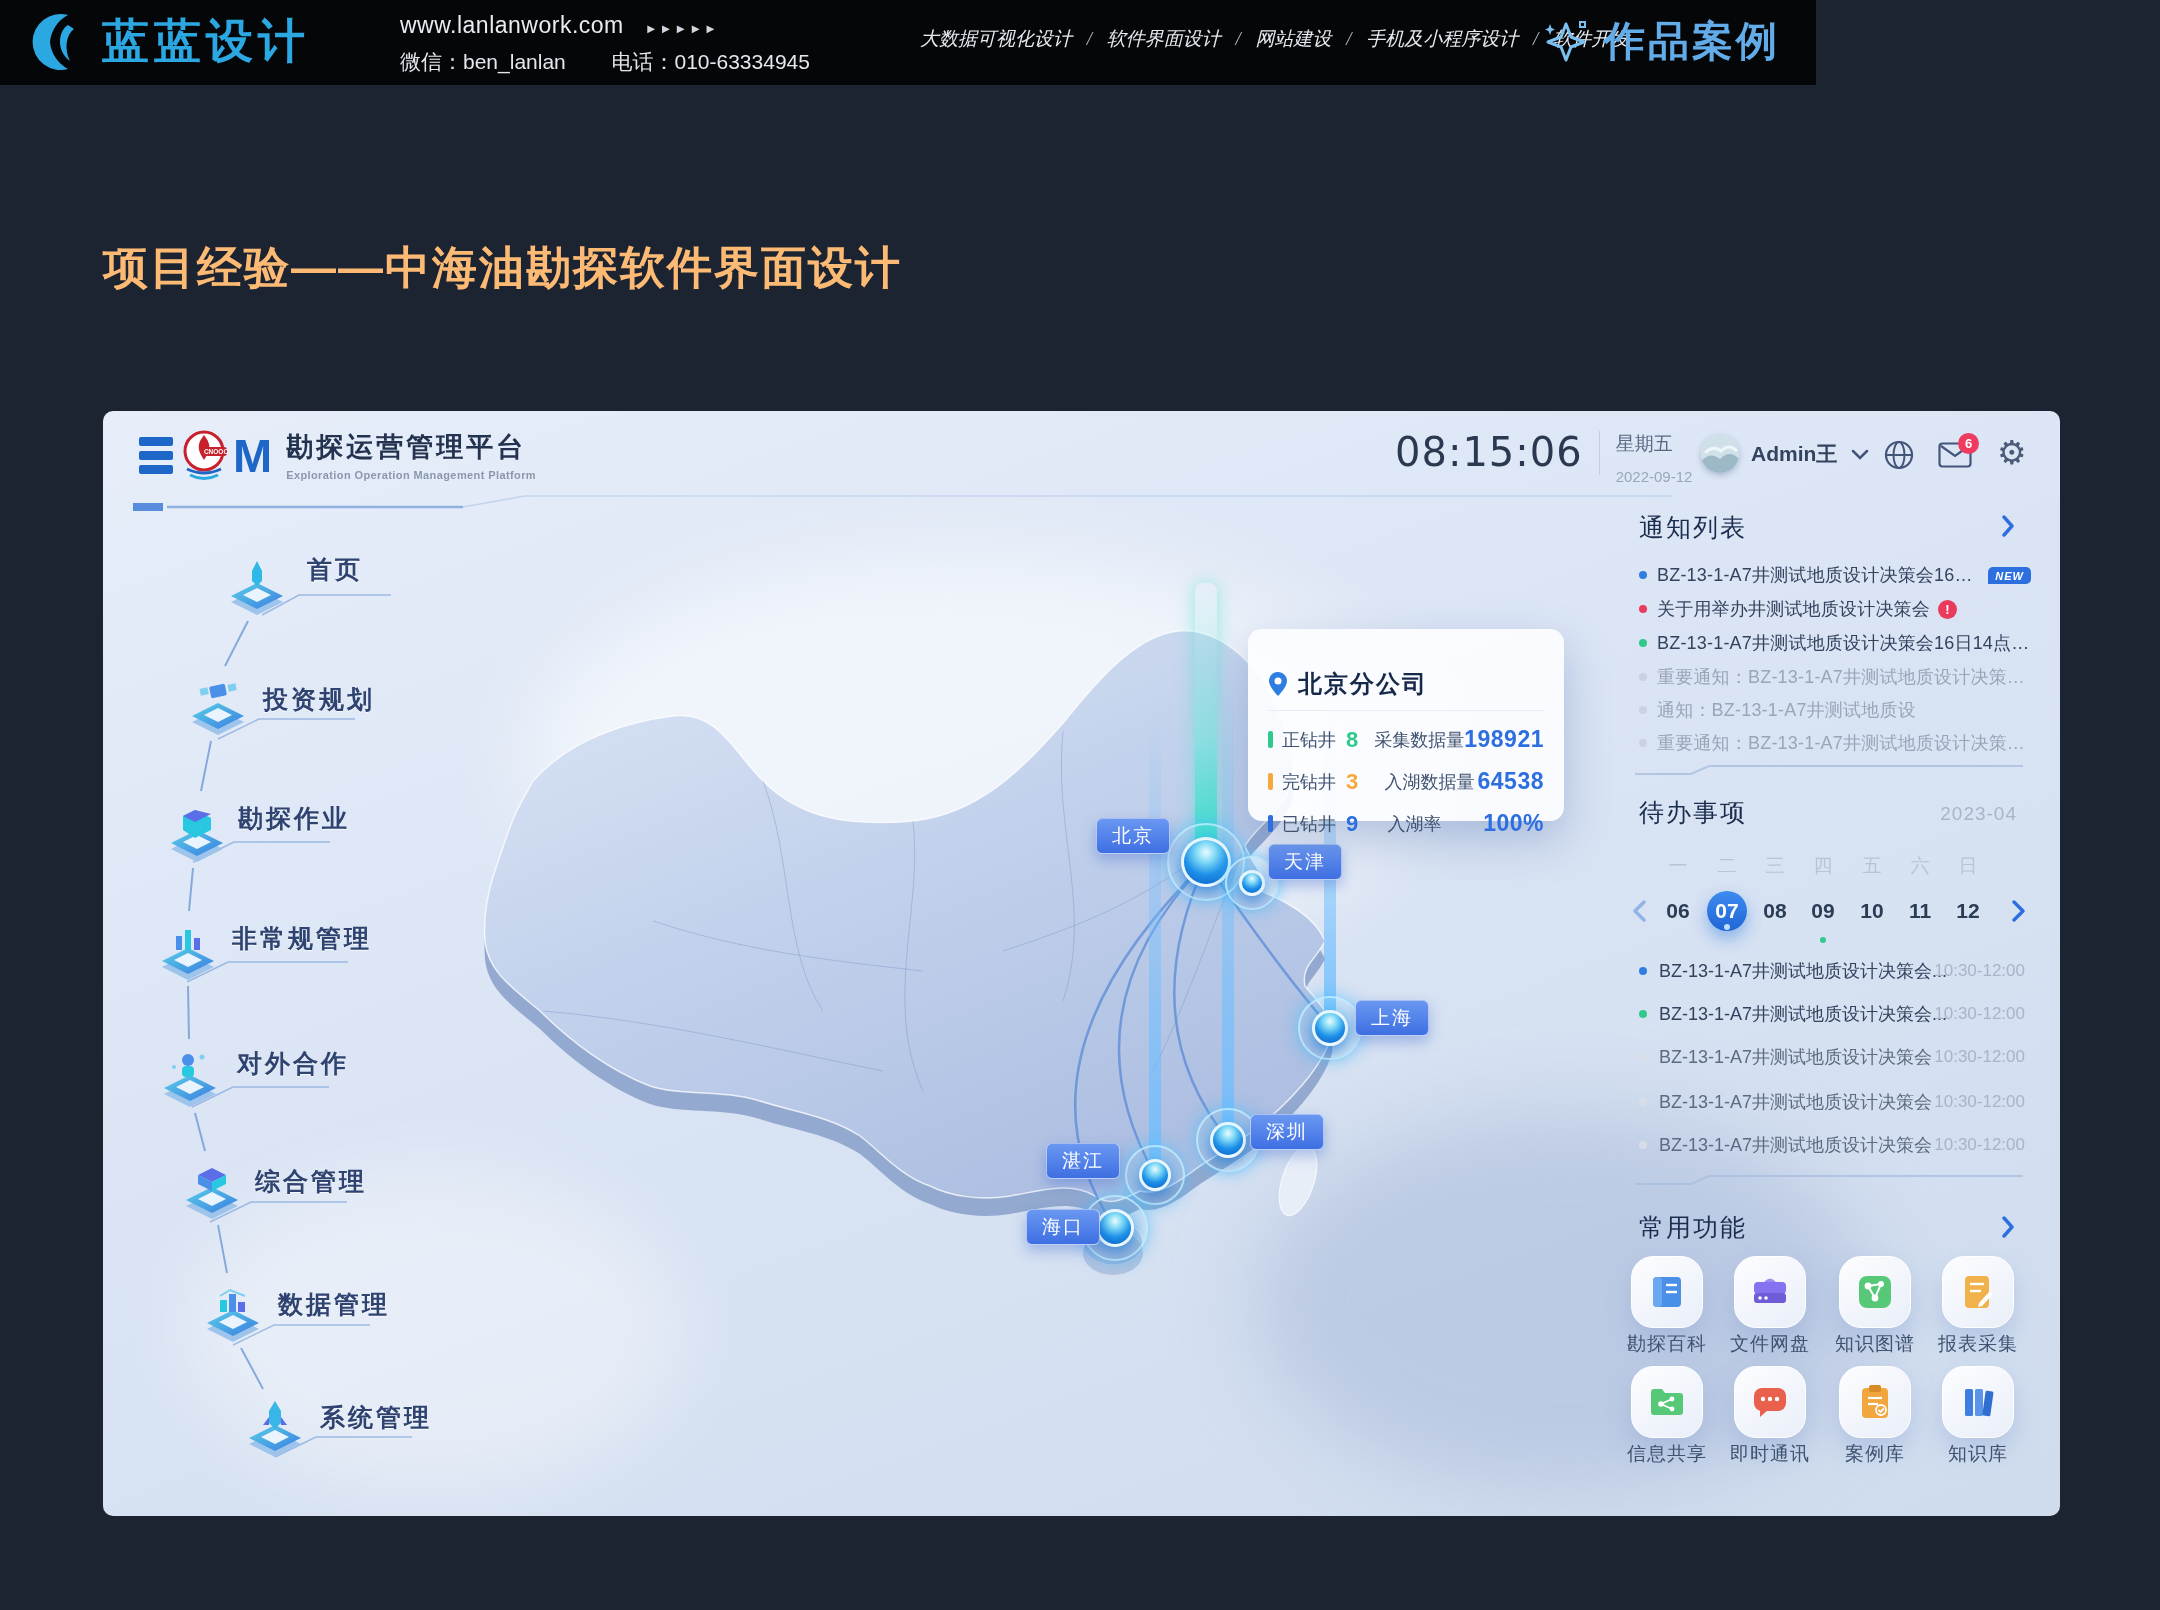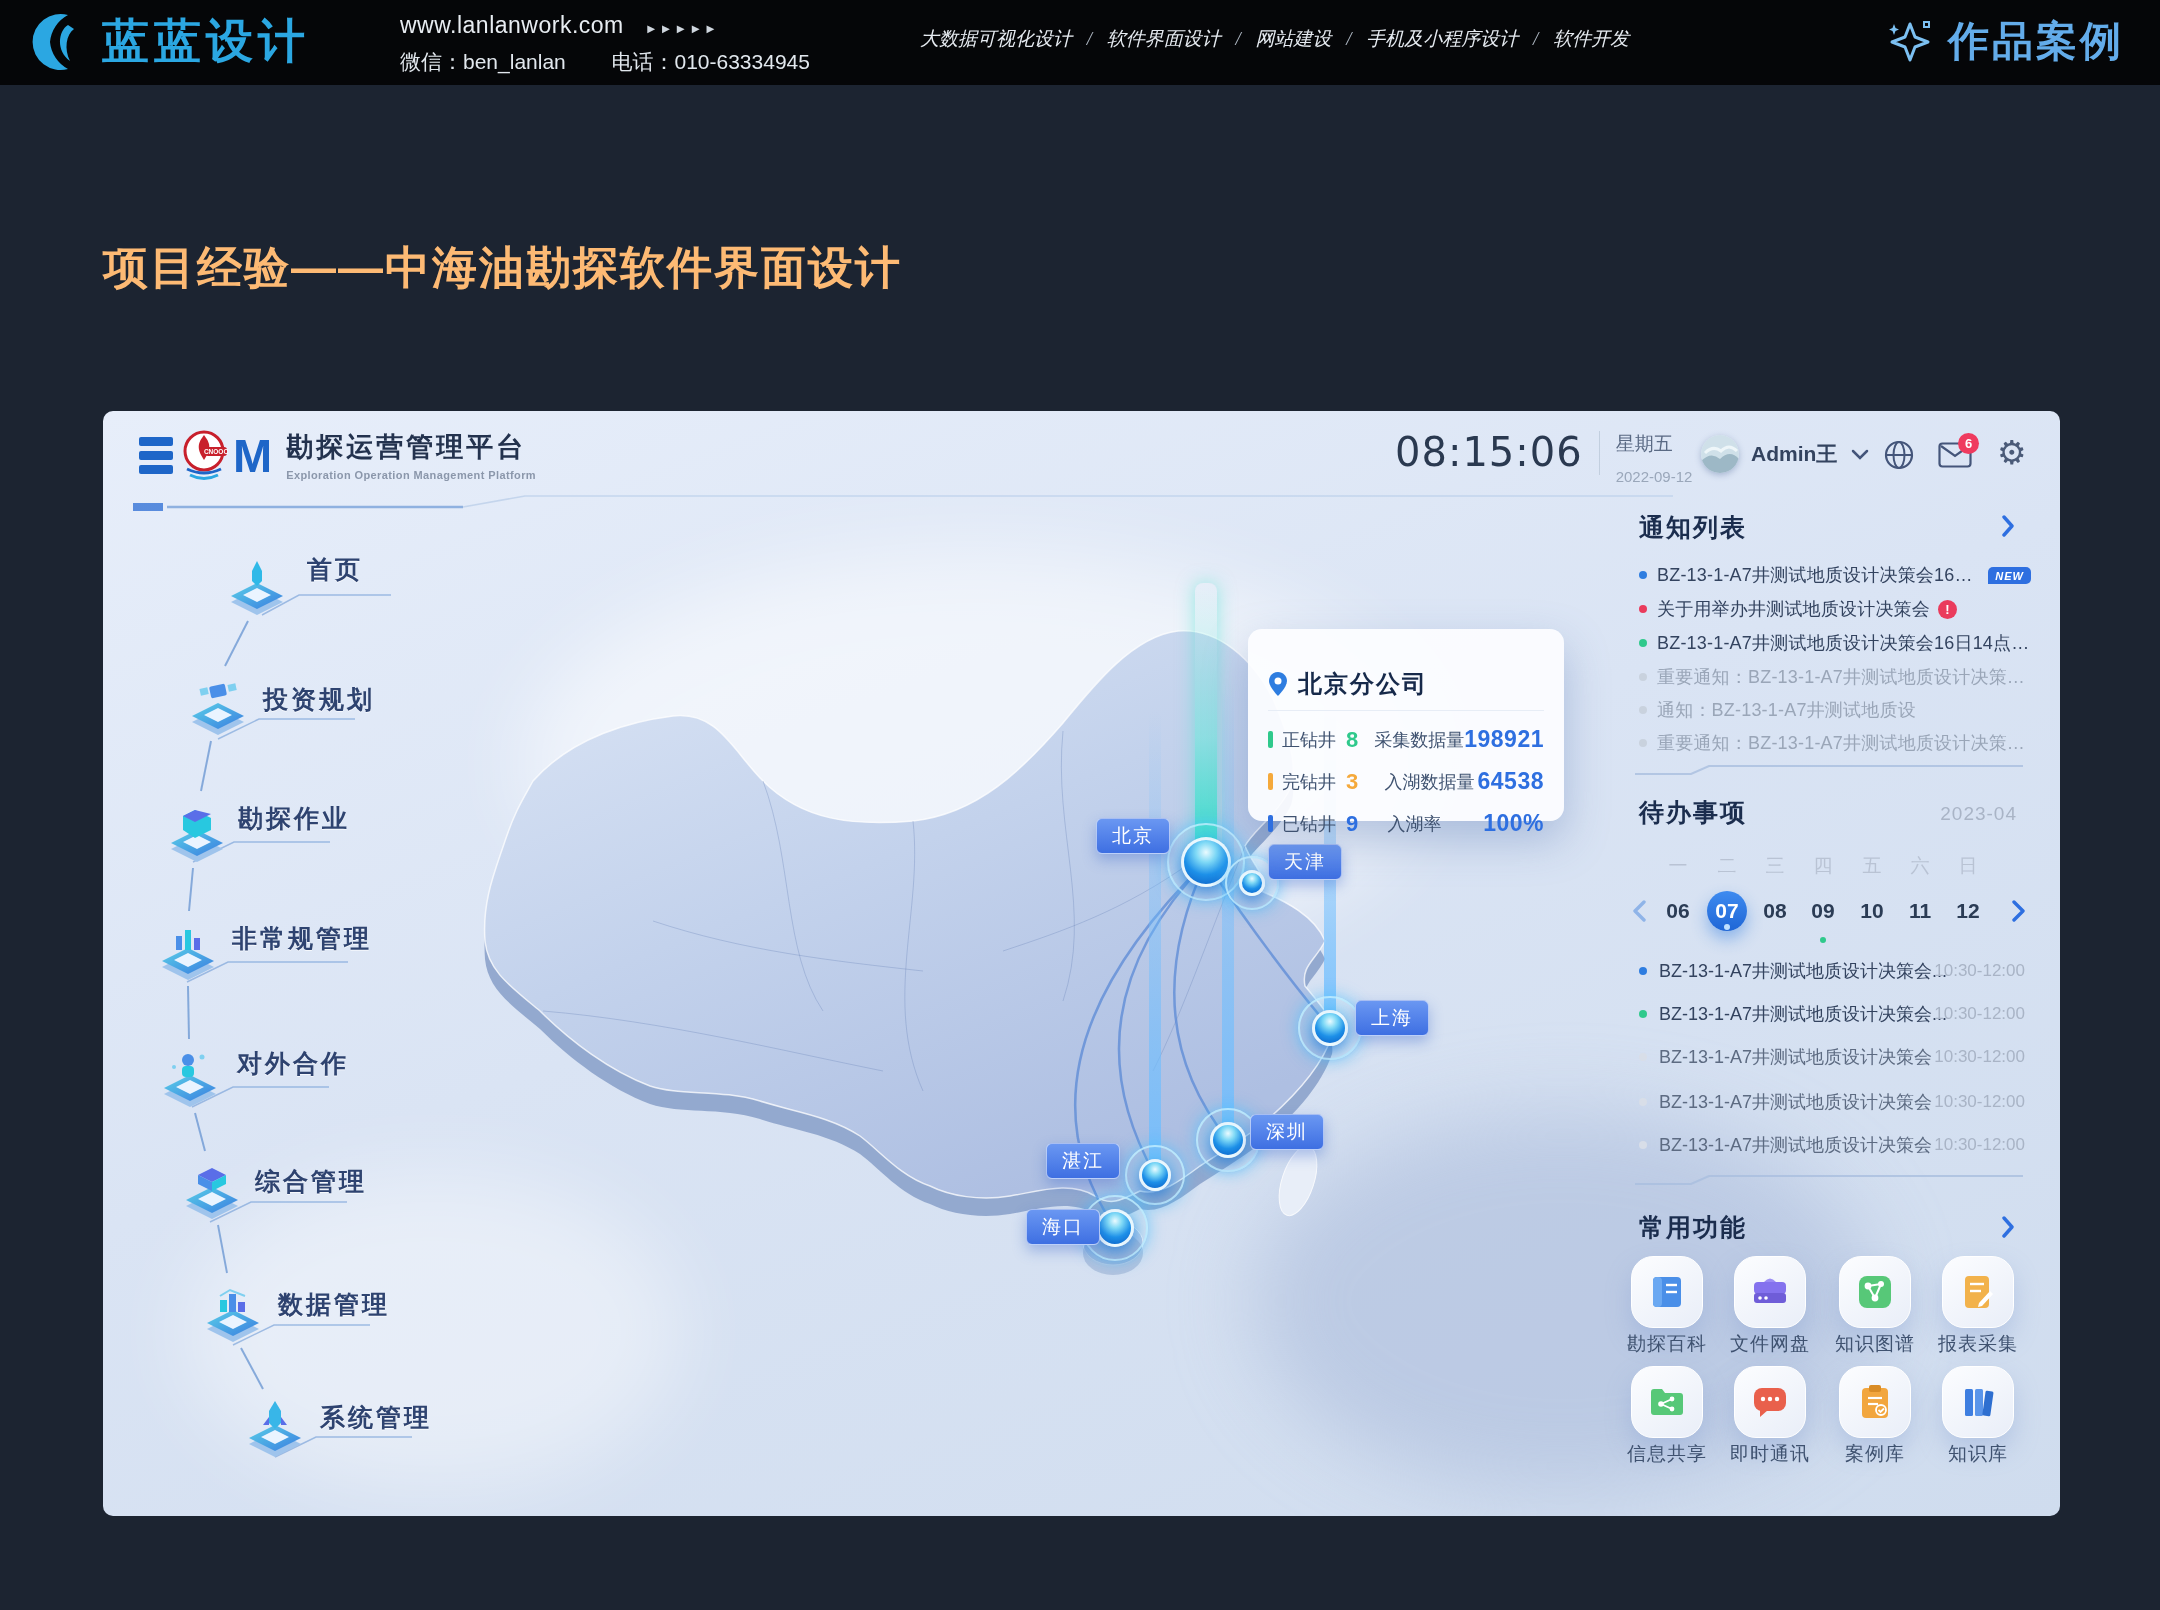--- a/index.html
+++ b/index.html
@@ -1,20 +1,20 @@
 <!DOCTYPE html>
 <html><head>
 <meta charset="utf-8">
 <style>
   * { margin:0; padding:0; box-sizing:border-box; }
   html,body { width:2160px; height:1610px; background:#1c2431; overflow:hidden;
               font-family:"Liberation Sans", sans-serif; }
 
   
-  .site-header { position:absolute; left:0; top:0; width:2160px; height:85px; background:#050608; }
+  .site-header { position:absolute; left:0; top:0; width:1816px; height:85px; background:#050608; }
   .brand { position:absolute; left:28px; top:10px; display:flex; align-items:center; }
   .brand-name { font-size:47px; font-weight:bold; color:#2BA7E2; letter-spacing:5px; margin-left:12px; }
   .site-info { position:absolute; left:400px; top:12px; color:#e8edf2; }
   .info-line1 { font-size:23px; letter-spacing:.5px; }
   .info-arrows { font-size:13px; color:#cfd6de; margin-left:14px; letter-spacing:2px; }
   .info-line2 { font-size:21px; margin-top:9px; color:#e2e8ee; }
   .info-line2 .sp { display:inline-block; width:34px; }
   .site-nav { position:absolute; left:920px; top:26px; width:880px; color:#e6ebf1;
               font-family:"Liberation Serif", serif; font-style:italic; font-size:19px; }
   .nav-sep { color:#aeb7c2; margin:0 10px; }
@@ -84,21 +84,21 @@
   .bj-row { display:flex; align-items:center; margin-top:15px; }
   .bj-left { display:flex; align-items:center; width:140px; }
   .bj-bar { width:5px; height:17px; border-radius:2px; margin-right:9px; }
   .bj-l-label { font-size:18px; color:#3f5270; margin-right:10px; white-space:nowrap; }
   .bj-l-val { font-size:22px; font-weight:bold; }
   .bj-r-label { font-size:18px; color:#3f5270; width:112px; white-space:nowrap; }
   .bj-r-val { font-size:23px; font-weight:bold; color:#2E6FE0; letter-spacing:.5px; }
 
   
   .rp { position:absolute; left:1528px; top:0; width:402px; height:1105px; }
-  .sec-title { position:absolute; left:8px; font-size:25px; font-weight:bold; color:#1b2d4e; letter-spacing:2px; }
+  .sec-title { position:absolute; left:8px; font-size:25px; font-weight:normal; color:#1b2d4e; letter-spacing:2px; }
   .sec-arrow { position:absolute; right:18px; }
   .notif-row { position:absolute; left:8px; width:392px; white-space:nowrap; display:flex; align-items:center; }
   .ndot { width:8px; height:8px; border-radius:50%; flex:0 0 8px; margin-right:10px; }
   .ntext { font-size:18px; letter-spacing:.2px; overflow:hidden; text-overflow:ellipsis; }
   .n-dark { color:#33435f; } .n-gray { color:#9aa6b8; }
   .nbadge-new { margin-left:8px; background:#2E6FE0; color:#fff; font-size:11px; font-weight:bold;
                 font-style:italic; padding:3px 7px 2px; border-radius:5px 5px 5px 0; letter-spacing:1px; }
   .nbadge-alert { margin-left:8px; width:19px; height:19px; border-radius:50%; background:#ea3b5c; color:#fff;
                   font-size:13px; font-weight:bold; text-align:center; line-height:19px; flex:0 0 19px; }
   .tech-div { position:absolute; left:4px; }

